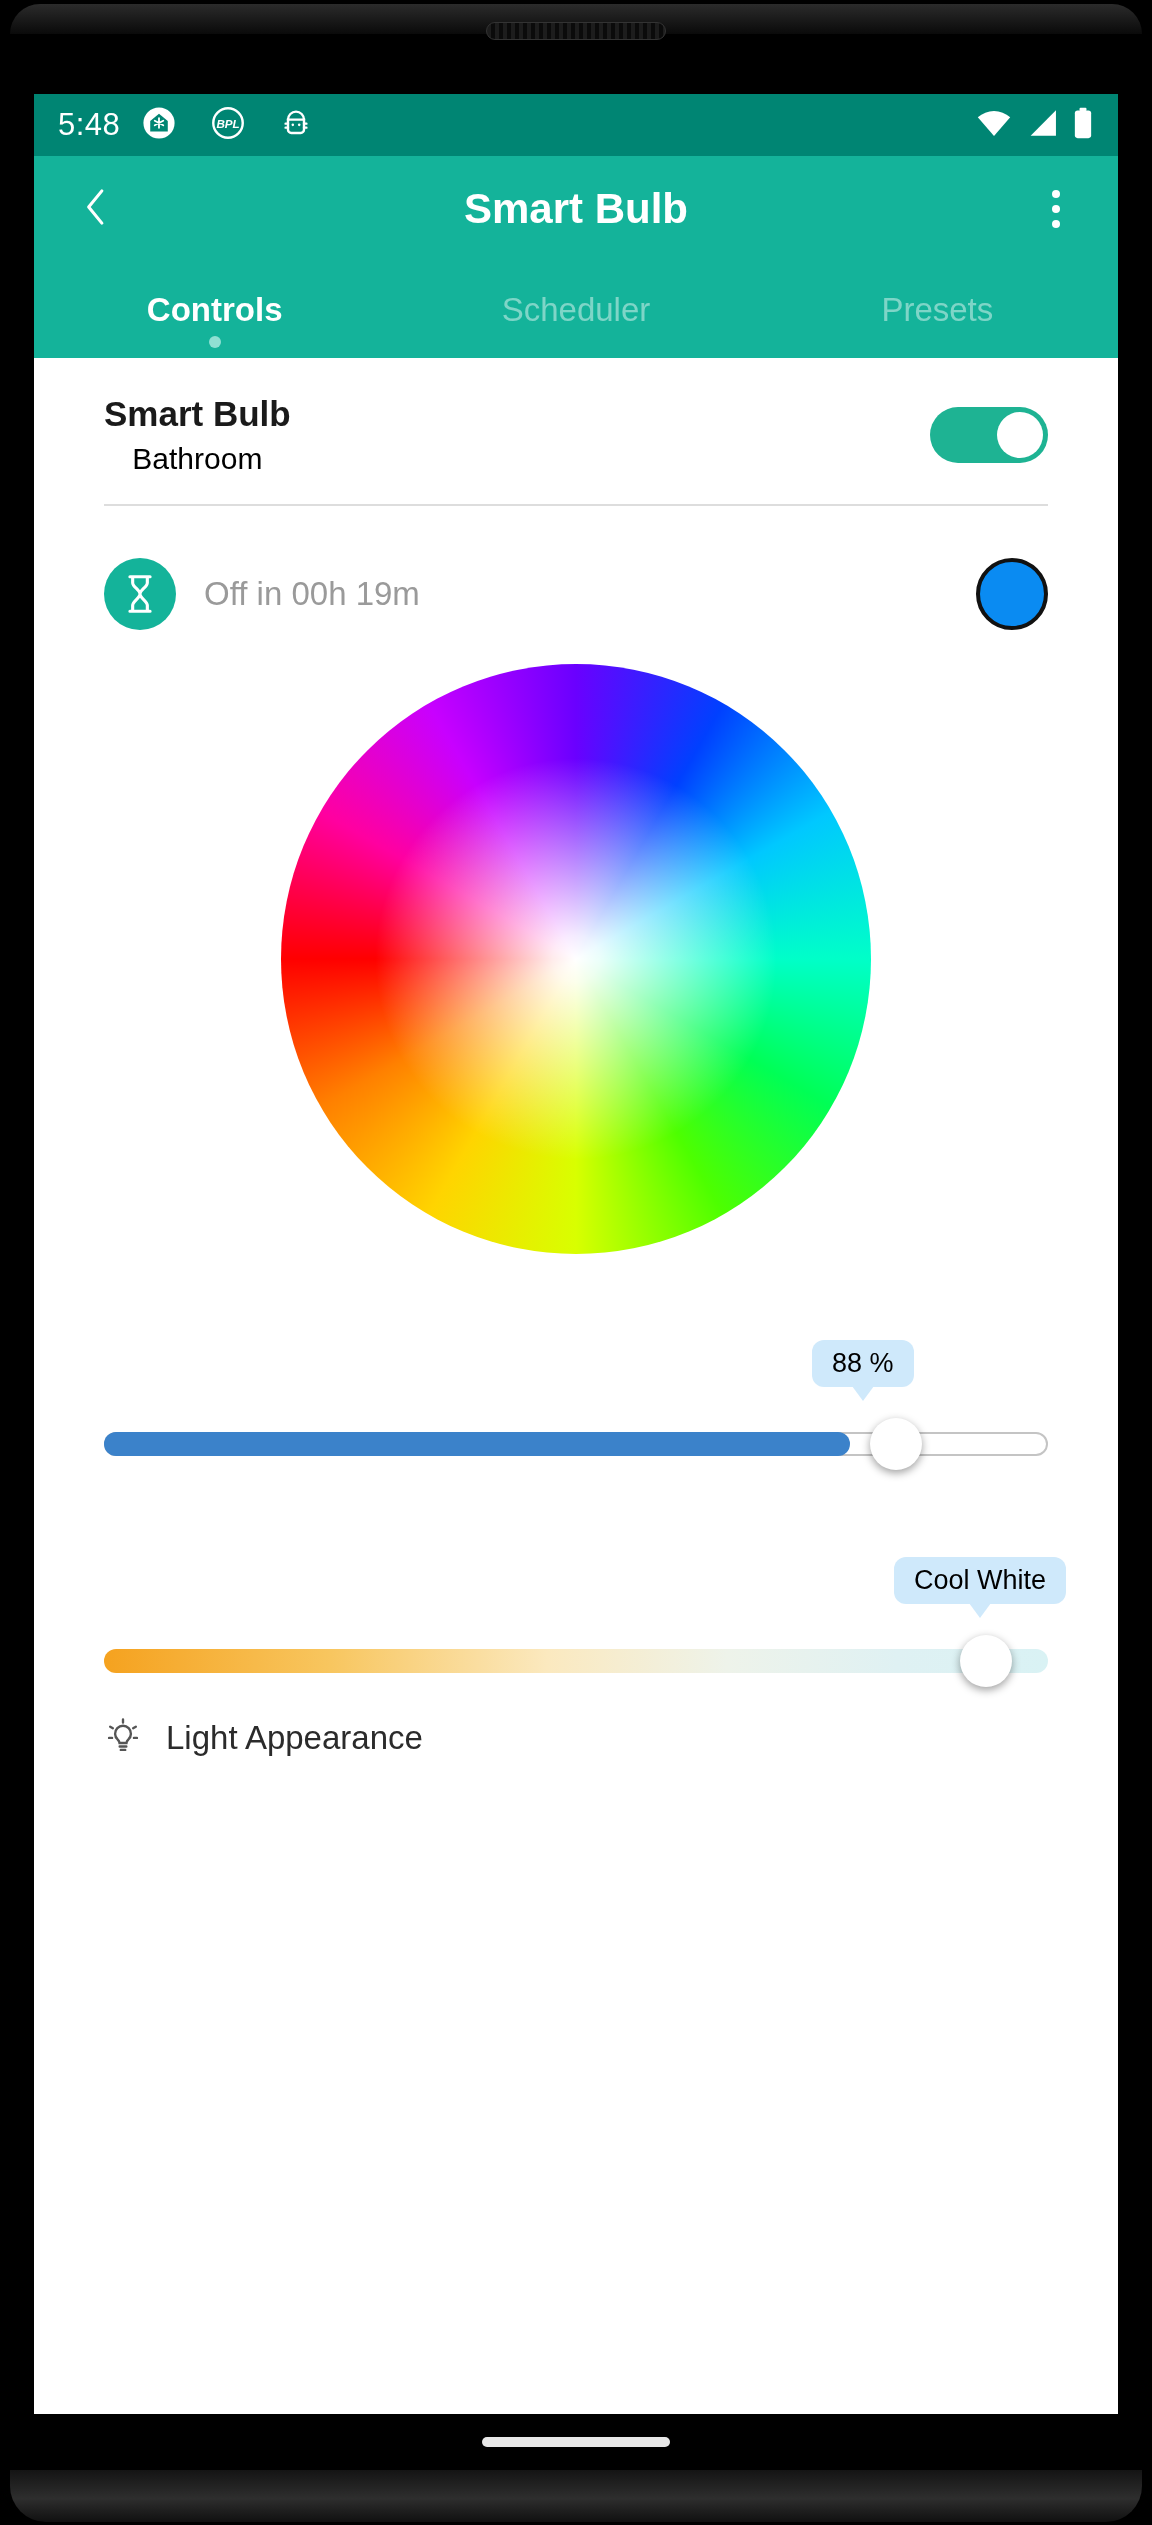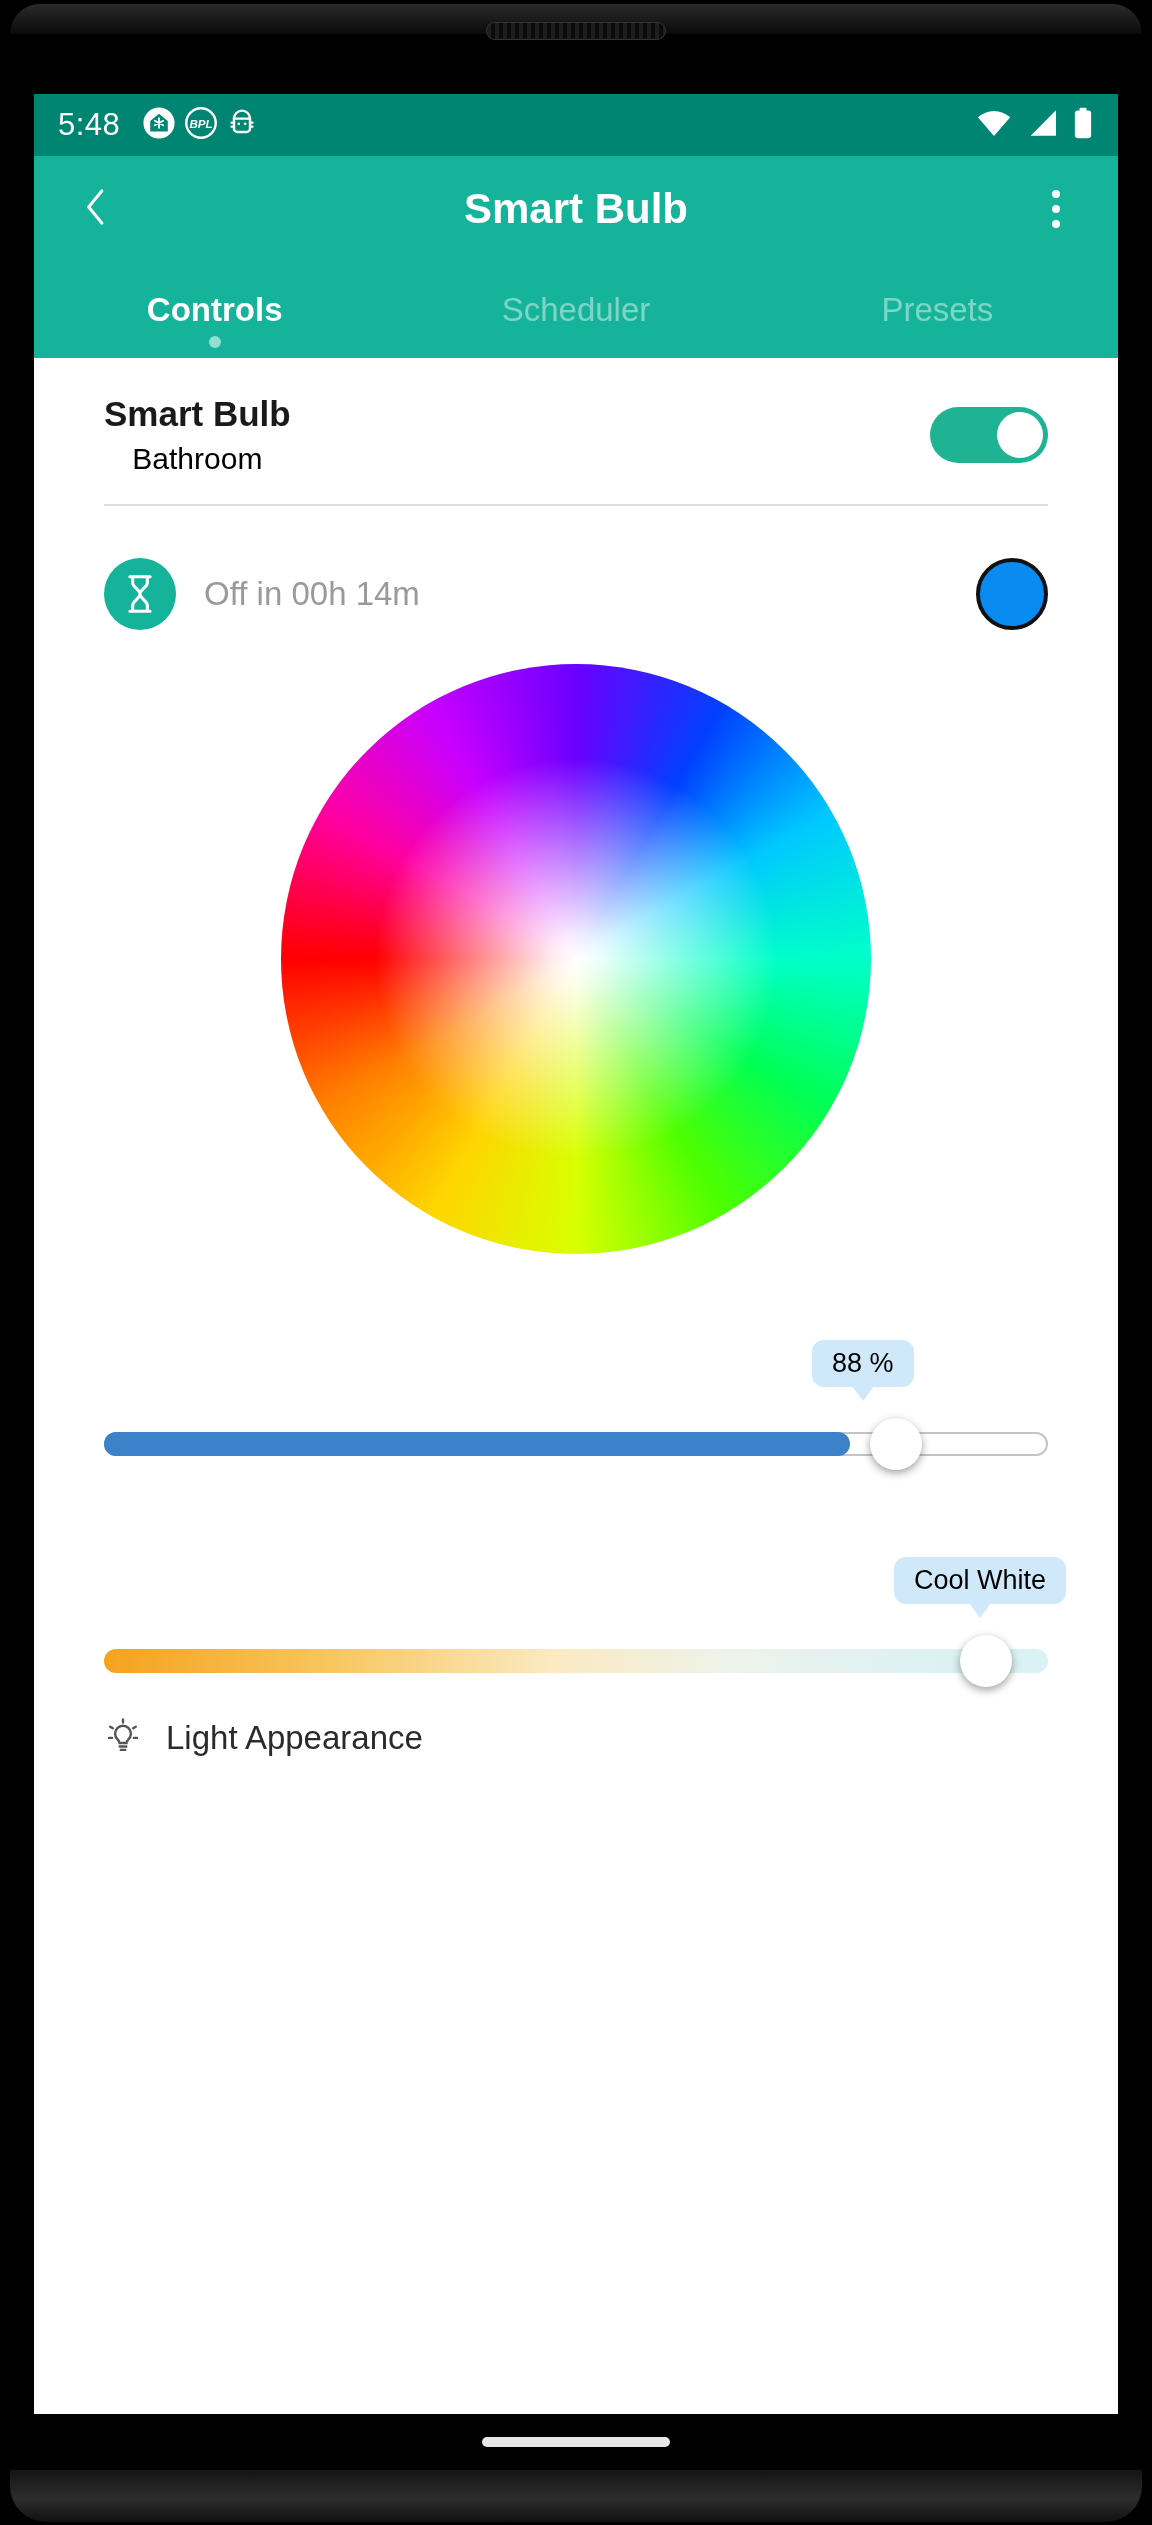--- a/index.html
+++ b/index.html
@@ -33,21 +33,21 @@
     position:absolute; left:34px; top:94px; width:1084px; height:2320px;
     background:#ffffff; overflow:hidden;
   }
 
   
   #status-bar{
     height:62px; background:#008573; display:flex; align-items:center;
     padding:0 24px; color:#fff;
   }
   #status-time{ font-size:31px; letter-spacing:.5px; }
-  .status-left-icons{ display:flex; align-items:flex-start; gap:8px; margin-left:22px; }
+  .status-left-icons{ display:flex; align-items:center; gap:35px; margin-left:22px; }
   .status-right{ margin-left:auto; display:flex; align-items:center; gap:14px; }
 
   
   #app-bar{
     height:106px; background:#14b39a; display:flex; align-items:center;
     padding:0 36px; position:relative;
   }
   #app-title{
     position:absolute; left:0; right:0; text-align:center;
     color:#fff; font-size:42px; font-weight:bold; pointer-events:none;
@@ -249,21 +249,21 @@
         </div>
       </div>
       <div id="divider"></div>
 
       <div class="timer-row">
         <div id="timer-icon">
           <svg width="38" height="44" viewBox="0 0 20 24" fill="none" stroke="#fff" stroke-width="1.7" stroke-linecap="round" stroke-linejoin="round">
               <path d="M4.5 2.6h11M4.5 21.4h11M6 2.6v3.2c0 2.4 4 3.9 4 6.2 0 2.3-4 3.8-4 6.2v3.2M14 2.6v3.2c0 2.4-4 3.9-4 6.2 0 2.3 4 3.8 4 6.2v3.2"></path>
             </svg>
         </div>
-        <div id="timer-text">Off in 00h 14m</div>
+        <div id="timer-text">Off in 00h 19m</div>
         <div id="color-swatch"></div>
       </div>
 
       <div id="wheel-wrap">
         <div id="color-wheel"></div>
       </div>
 
       <div class="slider-block" id="brightness-block">
         <div class="tooltip-row">
           <div class="tooltip" id="brightness-tooltip">88 %</div>

